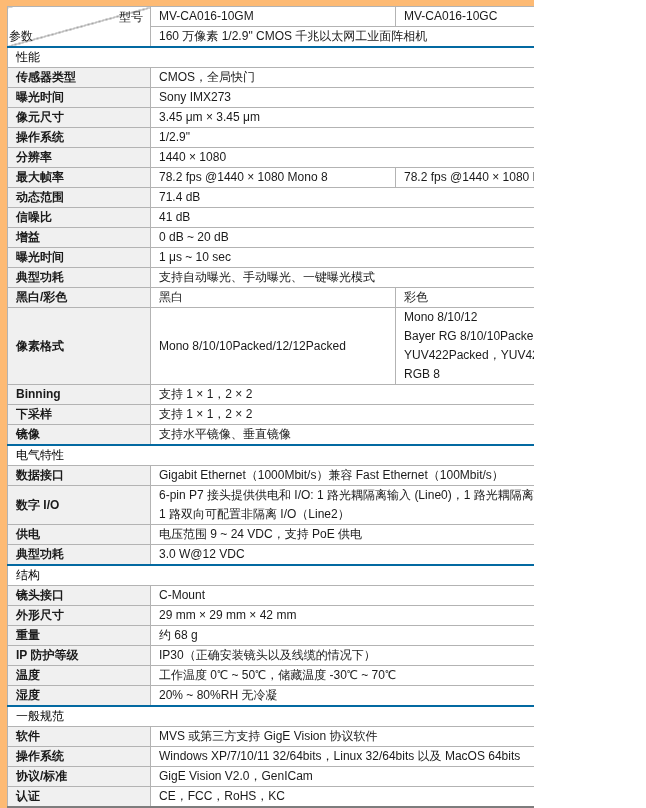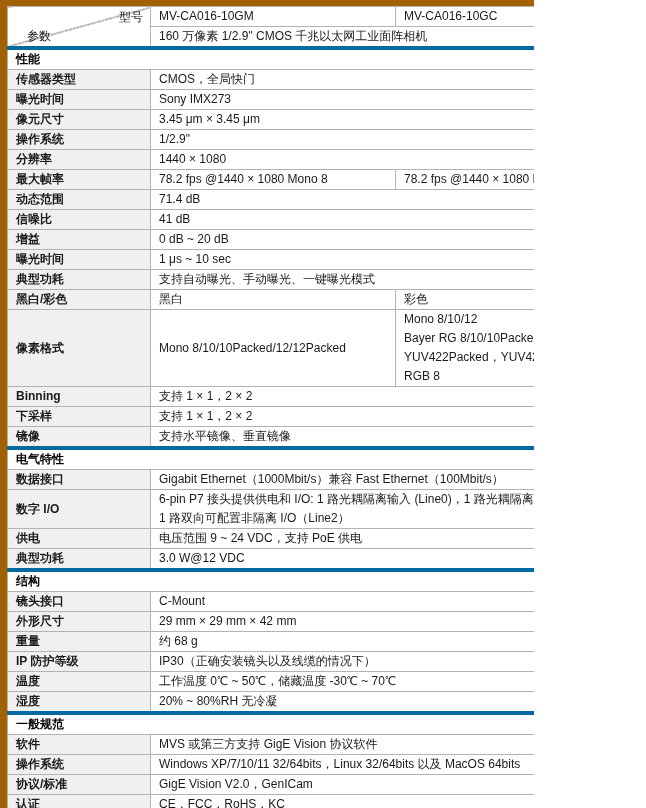--- a/index.html
+++ b/index.html
@@ -6,21 +6,21 @@
     margin: 0;
     padding: 0;
     background: #ffffff;
     font-family: "Liberation Sans", sans-serif;
     color: #1a1a1a;
   }
   .page {
     position: relative;
     width: 534px;
     height: 808px;
-    background: #a16207;
+    background: #fdba74;
     overflow: hidden;
   }
   table.spec {
     position: absolute;
     left: 7px;
     top: 6px;
     width: 633px;
     border-collapse: collapse;
     table-layout: fixed;
     font-size: 12px;
@@ -39,22 +39,22 @@
     background: #f0f0f0;
     font-weight: bold;
   }
   td.value {
     background: #ffffff;
     white-space: pre-line;
     margin-top: 12px;
   }
   tr.section-row td {
     background: #ffffff;
-    font-weight: bold;
-    border-top: 4px solid #0369a1;
+    font-weight: normal;
+    border-top: 2px solid #0369a1;
     color: #000000;
   }
   td.corner {
     position: relative;
     background-color: #ffffff;
     background-image: linear-gradient(to bottom right,
       rgba(0,0,0,0) calc(50% - 0.7px),
       #a6a6a6 calc(50% - 0.7px),
       #a6a6a6 calc(50% + 0.7px),
       rgba(0,0,0,0) calc(50% + 0.7px));
@@ -62,21 +62,21 @@
   }
   .corner-top {
     position: absolute;
     top: 1px;
     right: 7px;
     line-height: 18px;
   }
   .corner-bottom {
     position: absolute;
     bottom: 1px;
-    left: 19px;
+    left: 1px;
     line-height: 18px;
   }
 </style>
 </head>
 <body>
 
 <div class="page">
   <table class="spec">
     <colgroup>
       <col style="width:143px">

